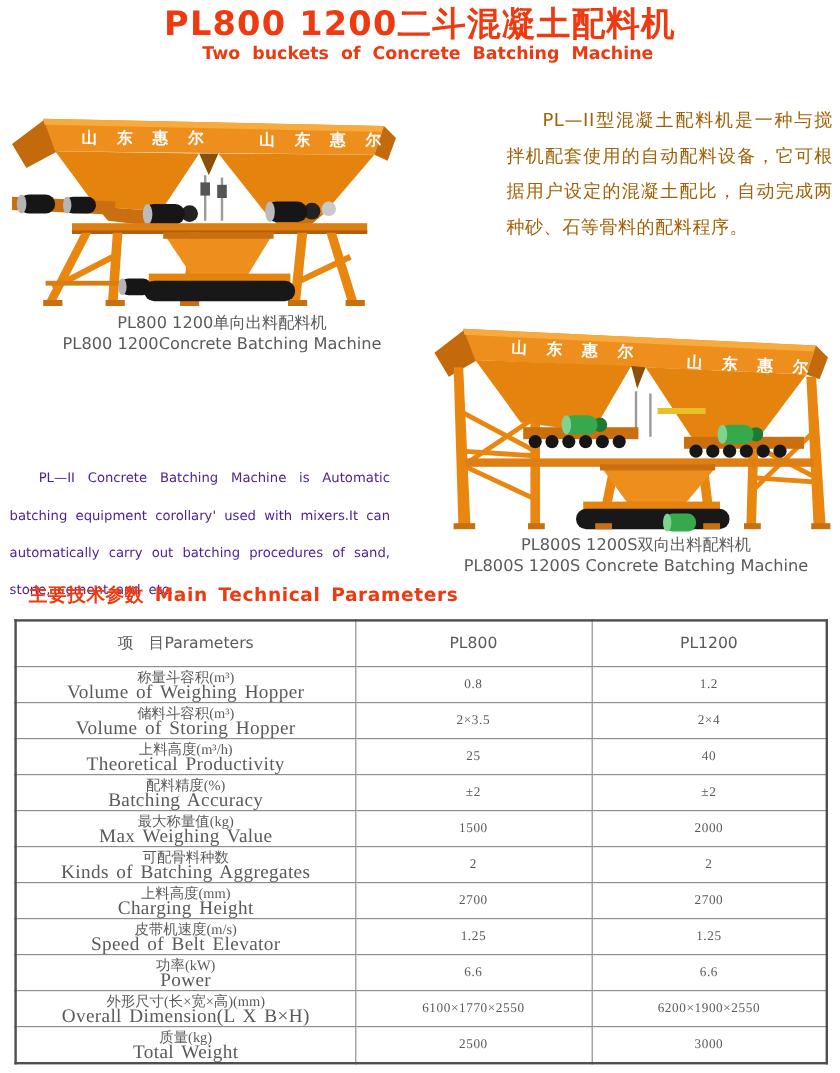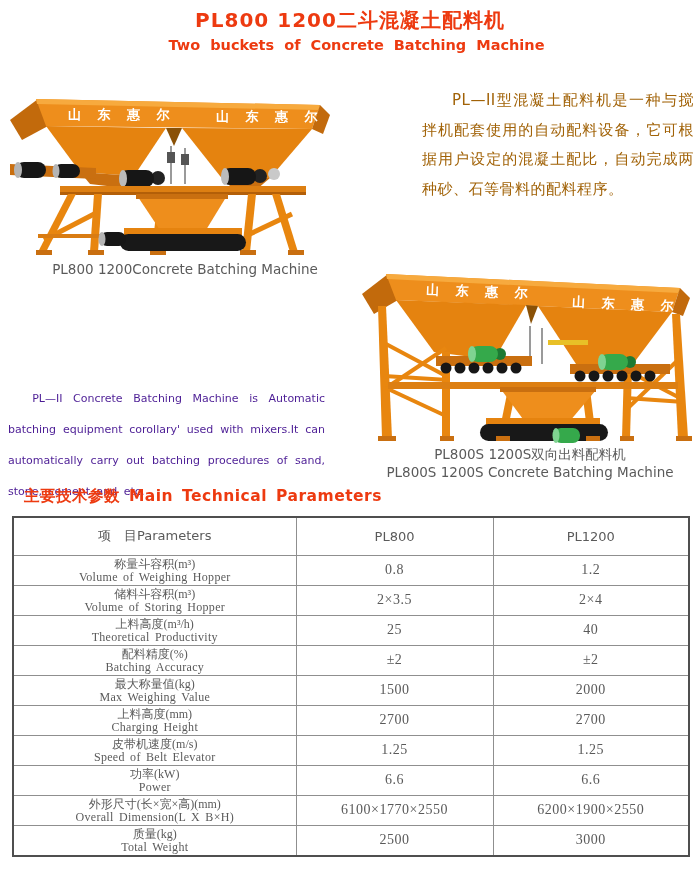--- a/index.html
+++ b/index.html
@@ -2,21 +2,21 @@
 <html><head>
 <meta charset="utf-8">
 <style>
   * { margin:0; padding:0; box-sizing:border-box; }
   html,body { background:#ffffff; }
   body { font-family:"DejaVu Sans","Liberation Sans",sans-serif; }
   .page { position:relative; width:700px; height:894px; background:#ffffff; overflow:hidden; }
 
   
   .hdr { position:absolute; top:6px; left:0; width:700px; text-align:center; }
-  .title { color:#ED3A10; font-size:20px; font-weight:bold; letter-spacing:1px; line-height:28px; }
+  .title { color:#ED3A10; font-size:28px; font-weight:bold; letter-spacing:1px; line-height:28px; }
   .subtitle { color:#ED3A10; font-size:14.5px; font-weight:bold; word-spacing:5px; line-height:18px; margin-top:2px;margin-left:13px; }
 
   
   .intro-cn { position:absolute; left:422px; top:86px; width:272px; color:#a16207;
               font-size:15px; line-height:29.5px; text-align:justify; text-indent:2em; letter-spacing:0.5px; }
   .intro-en { position:absolute; left:8px; top:345px; width:317px; color:#4c1d95;
               font-size:11px; line-height:31px; text-align:justify; text-indent:2.2em; word-spacing:3px;margin-top:38px; }
 
   
   .machine-left  { position:absolute; left:8px;  top:84px; }
@@ -31,22 +31,22 @@
   
   .sec-heading { position:absolute; left:10px; top:486px; color:#ED3A10; font-size:15.5px; font-weight:bold; letter-spacing:0.5px; word-spacing:3px;margin-left:14px; }
 
   
   table.params { position:absolute; left:12px; top:516px; width:676px; border-collapse:collapse;
                  border:2px solid #4f4f4f; table-layout:fixed; }
   .params th, .params td { border:1px solid #8f8f8f; color:#5a5a5a; text-align:center; vertical-align:middle; padding:1px 4px; }
   .params thead th { height:38px; font-size:13px; font-weight:normal; }
   .params tbody tr { height:30px;font-family:Liberation Serif, serif; }
   .cell-cn { font-size:12px; line-height:14px; }
-  .cell-en { font-size:12px; line-height:13px; letter-spacing:0.3px; word-spacing:2px; }
-  .val { font-size:14px; letter-spacing:0.5px; }
+  .cell-en { font-size:16px; line-height:13px; letter-spacing:0.3px; word-spacing:2px; }
+  .val { font-size:11px; letter-spacing:0.5px; }
 </style>
 </head>
 <body>
 
 <div class="page">
 
   <div class="hdr">
     <div class="title">PL800 1200二斗混凝土配料机</div>
     <div class="subtitle">Two buckets of Concrete Batching Machine</div>
   </div>
@@ -107,20 +107,21 @@
     <rect x="128" y="110" width="92" height="5" fill="#C96F10"></rect>
     <rect x="116" y="144" width="118" height="8" fill="#E5830F"></rect>
     <rect x="112" y="150" width="126" height="17" rx="8.5" fill="#181818"></rect>
     <rect x="92" y="148" width="26" height="14" rx="7" fill="#161616"></rect>
     <ellipse cx="94" cy="155" rx="3.5" ry="7" fill="#b5b5b5"></ellipse>
   </svg>
 
   <p class="intro-cn">PL—II型混凝土配料机是一种与搅拌机配套使用的自动配料设备，它可根据用户设定的混凝土配比，自动完成两种砂、石等骨料的配料程序。</p>
 
   <div class="caption caption-left">
+    <div>PL800 1200单向出料配料机</div>
     <div>PL800 1200Concrete Batching Machine</div>
   </div>
 
   <p class="intro-en">PL—II Concrete Batching Machine is Automatic batching equipment corollary' used with mixers.It can automatically carry out batching procedures of sand, stone, cement and etc.</p>
 
   <svg class="machine-right" width="342" height="198" viewBox="0 0 342 198">
 
     <polygon points="4,46 30,26 40,52 16,66" fill="#C26A0C"></polygon>
     <polygon points="28,26 322,40 314,64 38,52" fill="#EE8E1C"></polygon>
     <polygon points="28,26 322,40 321,45 29,31" fill="#F7AA3E"></polygon>
@@ -252,20 +253,28 @@
       <tr>
         <td>
             <div class="cell-cn">最大称量值(kg)</div>
             <div class="cell-en">Max Weighing Value</div>
           </td>
         <td class="val">1500</td>
         <td class="val">2000</td>
       </tr>
       <tr>
         <td>
+            <div class="cell-cn">可配骨料种数</div>
+            <div class="cell-en">Kinds of Batching Aggregates</div>
+          </td>
+        <td class="val">2</td>
+        <td class="val">2</td>
+      </tr>
+      <tr>
+        <td>
             <div class="cell-cn">上料高度(mm)</div>
             <div class="cell-en">Charging Height</div>
           </td>
         <td class="val">2700</td>
         <td class="val">2700</td>
       </tr>
       <tr>
         <td>
             <div class="cell-cn">皮带机速度(m/s)</div>
             <div class="cell-en">Speed of Belt Elevator</div>

